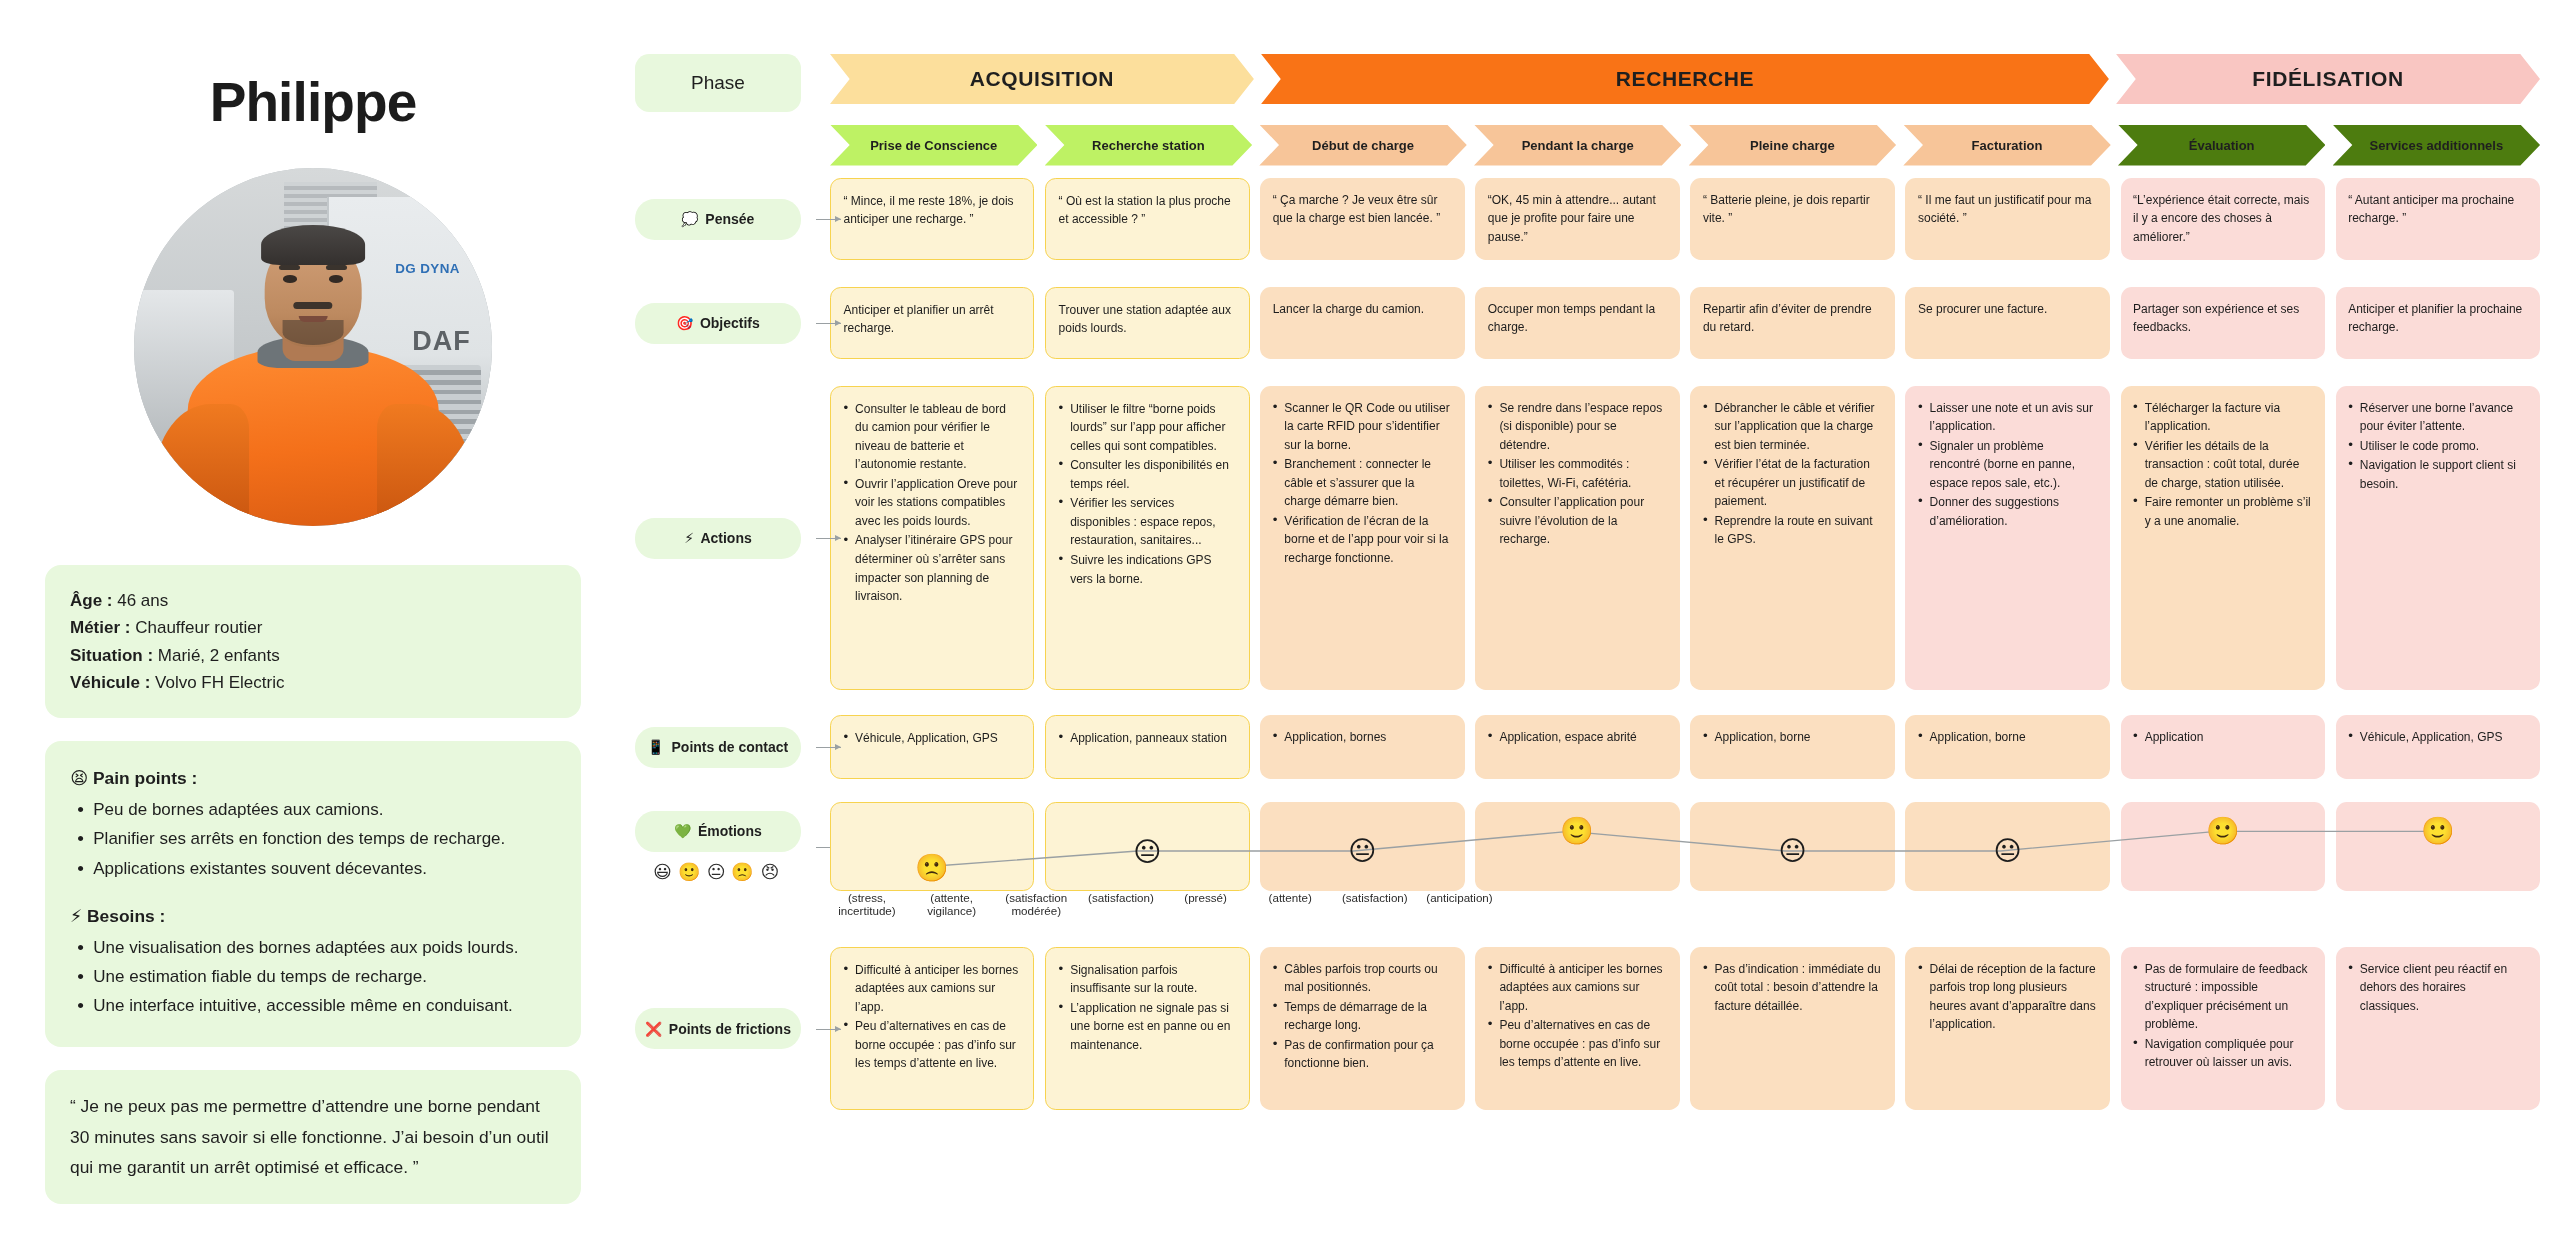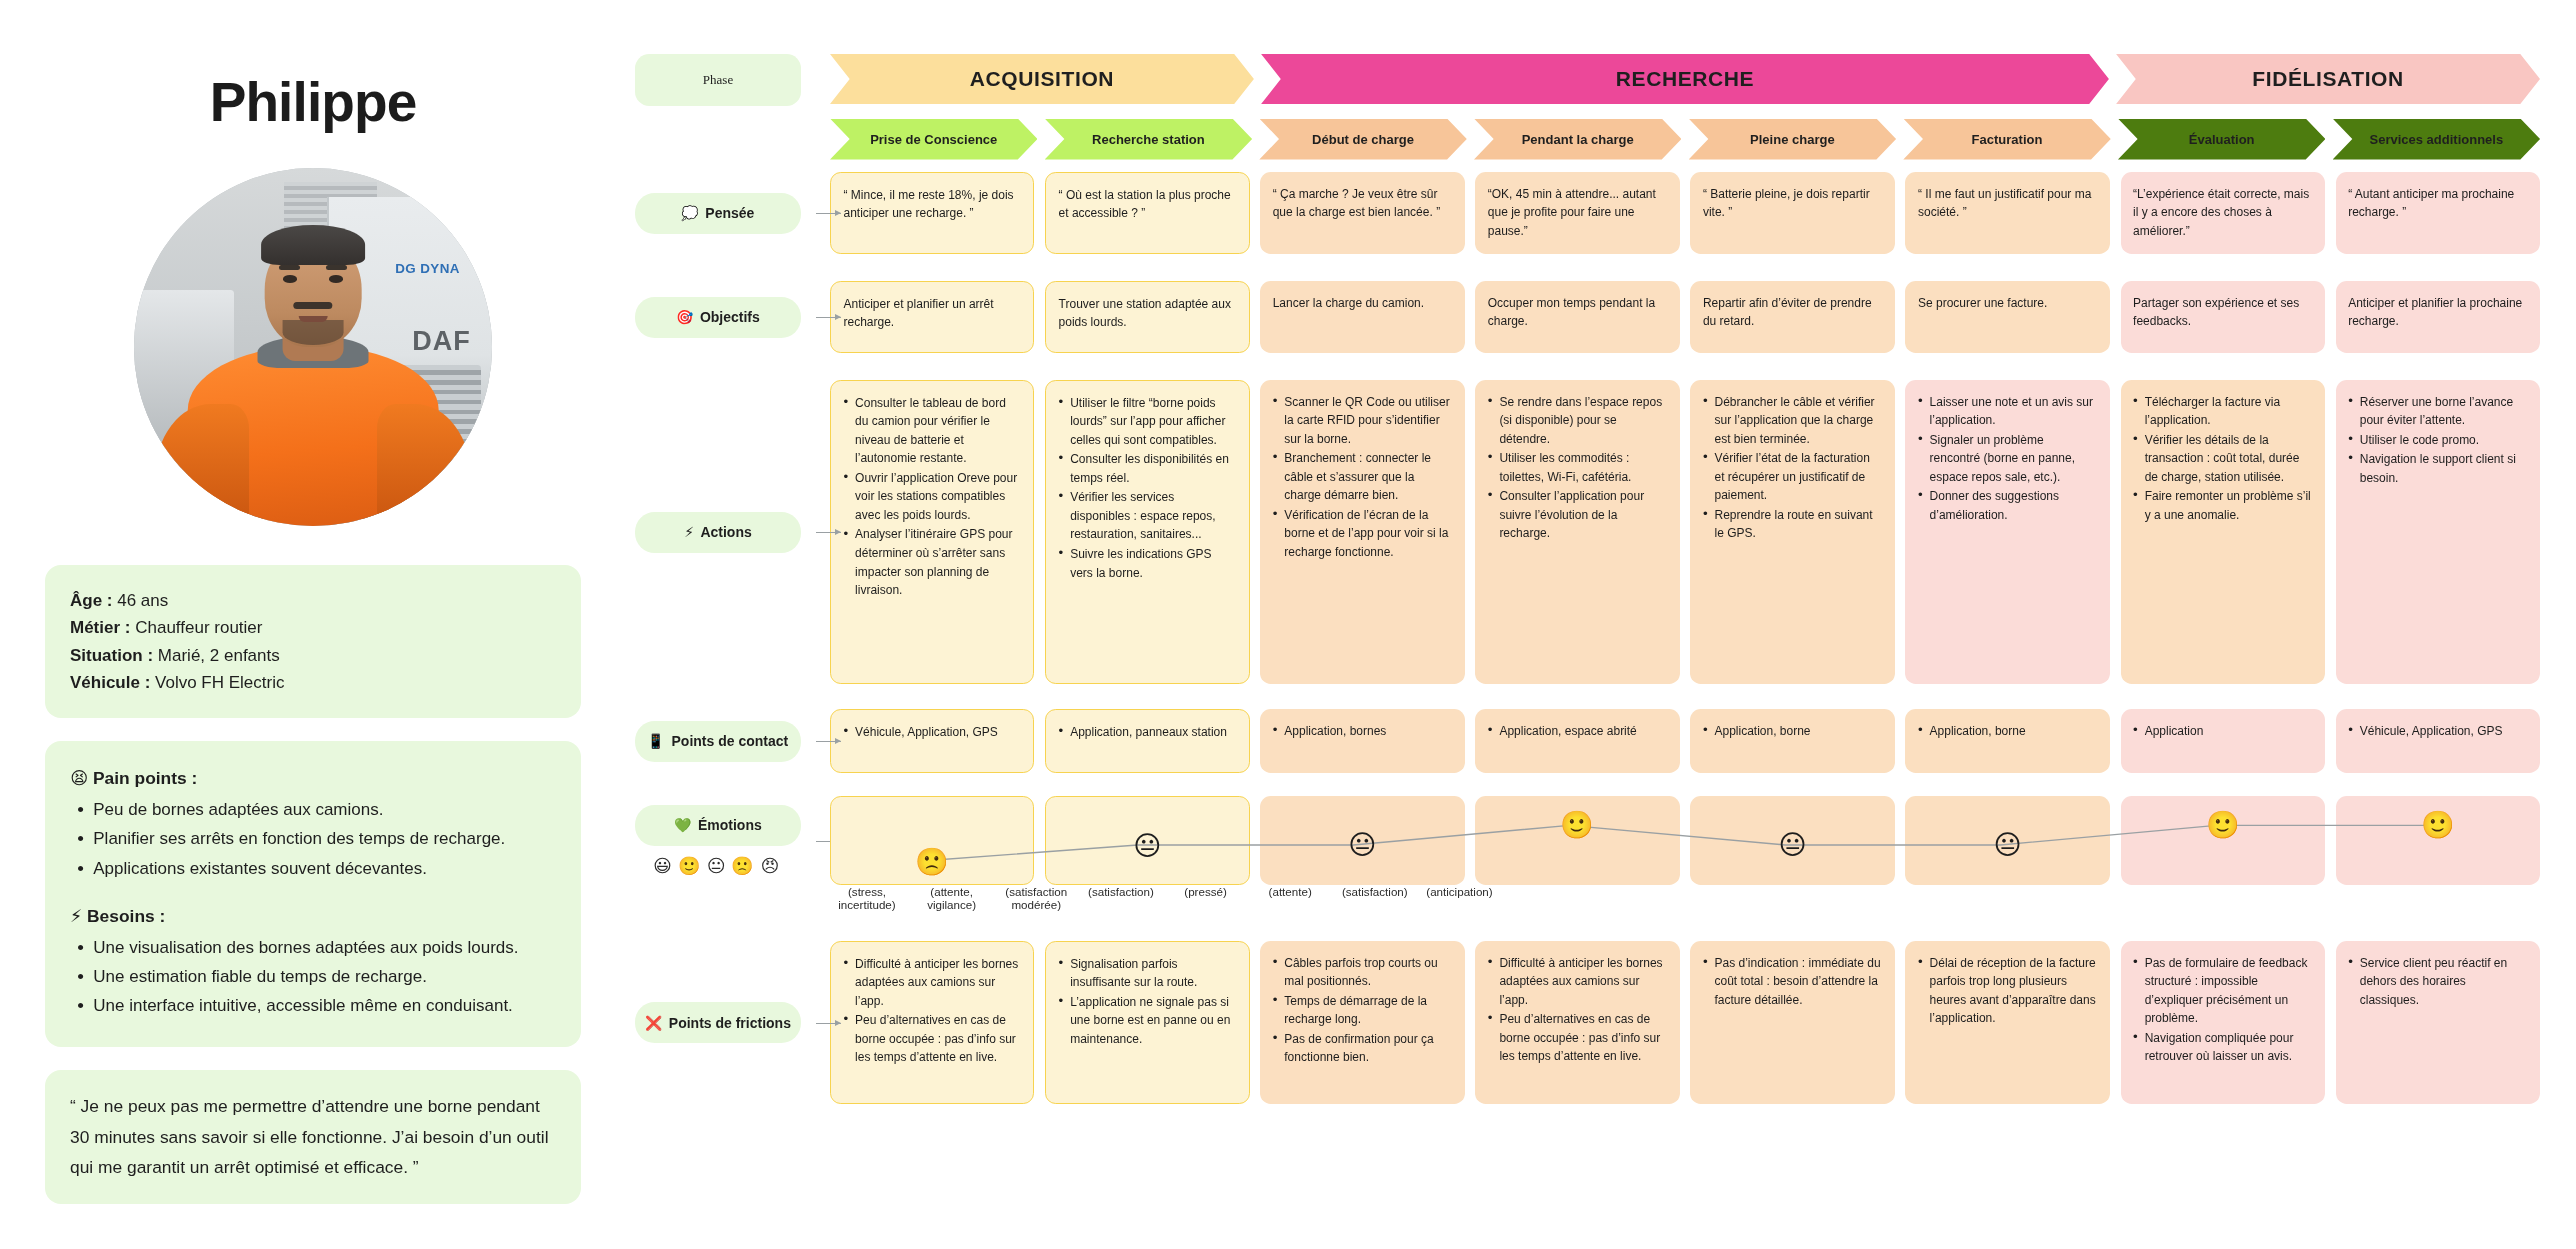--- a/index.html
+++ b/index.html
@@ -177,21 +177,21 @@
     border-radius: 19.7px;
     height: 41px;
     width: 166px;
     display: flex; align-items: center; justify-content: center;
     gap: 6.3px;
     font-size: 14px;
     font-weight: bold;
     color: #1f1f1f;
     white-space: nowrap;
   }
-  .pill.phase-pill { height: 52px; border-radius: 14.3px; font-weight: normal; font-size: 13px; font-family: Liberation Serif, serif; }
+  .pill.phase-pill { height: 58px; border-radius: 14.3px; font-weight: normal; font-size: 19px; }
   .arrowline {
     position: absolute; right: -27px; top: 50%;
     width: 25px; height: 1.3px; background: #9aa0a3;
   }
   .arrowline:after {
     content: ""; position: absolute; right: 0; top: -2.7px;
     border-left: 6.3px solid #9aa0a3;
     border-top: 3.6px solid transparent;
     border-bottom: 3.6px solid transparent;
   }
@@ -229,21 +229,21 @@
   .card li { position: relative; padding-left: 11.6px; margin-bottom: 0.9px; }
   .card li:before {
     content: "•"; position: absolute; left: 0; top: -1.8px; font-size: 13.4px;
   }
 
   
   .c-acq   { background: #fdf3d4; border: 1.4px solid #f7d34f; }
   .c-rech  { background: #fbdfc0; }
   .c-fid   { background: #fbdcd8; }
   .ch-acq  { background: #fcdf9c; }
-  .ch-rech { background: #ec4899; }
+  .ch-rech { background: #f97316; }
   .ch-fid  { background: #f9c6c2; }
   .sub-acq { background: #bef264; }
   .sub-rech{ background: #f7c599; }
   .sub-fid { background: #4d7c0f; }
 
   .r-pensee  { height: 82px; }
   .r-obj     { height: 72px; }
   .r-act     { height: 304px; }
   .r-contact { height: 64px; }
   .r-emo     { height: 89px; position: relative; }

